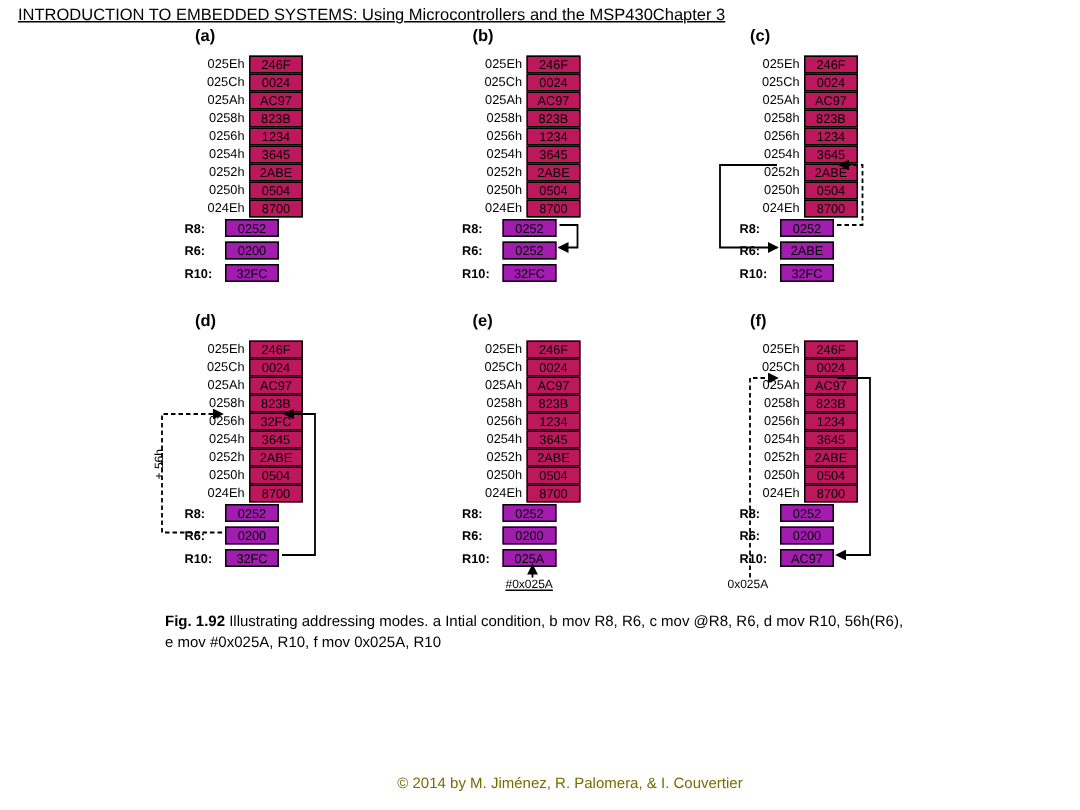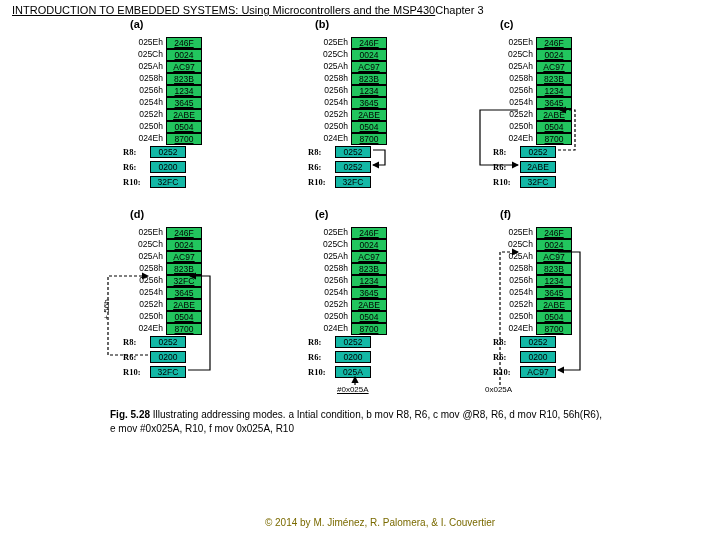--- a/index.html
+++ b/index.html
@@ -11,21 +11,21 @@
       position: relative;
       overflow: hidden;
     }
     .header {
       display: flex;
       justify-content: flex-start;
       padding: 4px 12px;
       font-size: 11px;
     }
     .title { text-decoration: underline; }
-    .chapter { color: #000; }
+    .chapter { color: #000; text-decoration: underline; }
     .content {
       position: relative;
       width: 100%;
       padding: 0 90px;
     }
     .row {
       display: flex;
       justify-content: space-between;
       margin-bottom: 15px;
     }
@@ -57,50 +57,48 @@
       text-align: right;
       padding-right: 3px;
     }
     .val {
       width: 36px;
       height: 12px;
       border: 1px solid #000;
       display: flex;
       align-items: center;
       justify-content: center;
-      background: #22c55e;
+      background: #be185d;
       margin-bottom: -1px;
-      text-decoration: underline;
     }
     .regs {
       position: absolute;
       top: 124px;
       left: 30px;
     }
     .reg-row {
       display: flex;
       align-items: center;
       height: 15px;
       font-size: 8.5px;
     }
     .reg-label {
       width: 30px;
       text-align: left;
       padding-left: 3px;
       font-weight: bold;
-      font-family: Liberation Serif, serif;
     }
     .reg-val {
       width: 36px;
       height: 12px;
       border: 1px solid #000;
       display: flex;
       align-items: center;
       justify-content: center;
-      background: #14b8a6;
+      background: #a21caf;
     }
     .panel-wrap {
       height: 175px;
       position: relative;
     }
     .caption {
       font-size: 10px;
       padding: 8px 110px 0;
       line-height: 1.4;
     }
@@ -512,17 +510,17 @@
             </marker>
           </defs>
           <path d="M40 175 L40 42 L58 42" stroke="#000" fill="none" stroke-width="1.2" stroke-dasharray="3 2" marker-end="url(#ah5)"></path>
           <path d="M98 42 L120 42 L120 160 L98 160" stroke="#000" fill="none" stroke-width="1.2" marker-end="url(#ah5)"></path>
         </svg>
       </div>
     </div>
 </div>
 
 <div class="caption">
-  <span class="cap-label">Fig. 5.28</span>
+  <span class="cap-label">Fig. 1.92</span>
   <span>Illustrating addressing modes. a Intial condition, b mov R8, R6, c mov @R8, R6, d mov R10, 56h(R6), e mov #0x025A, R10, f mov 0x025A, R10</span>
 </div>
 
 <div class="footer">© 2014 by M. Jiménez, R. Palomera, &amp; I. Couvertier</div>
 
 </body></html>

